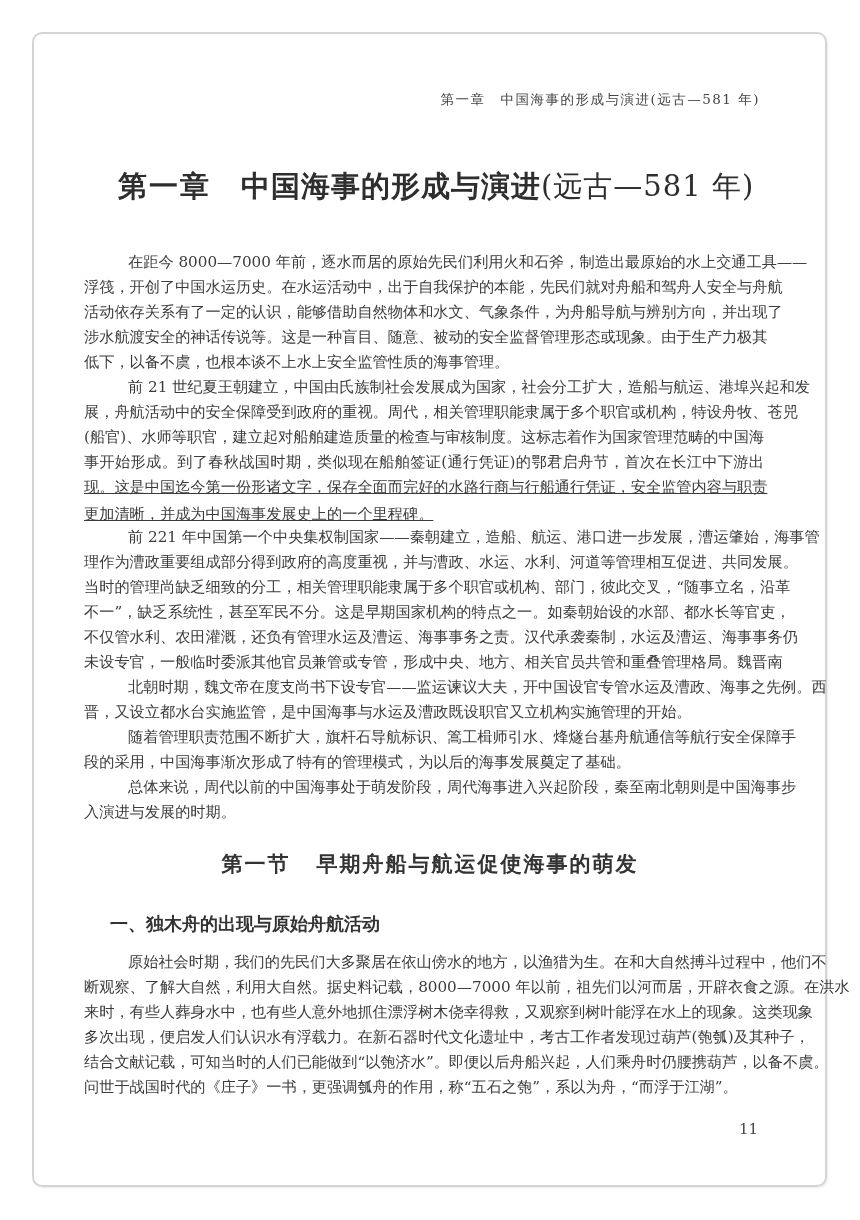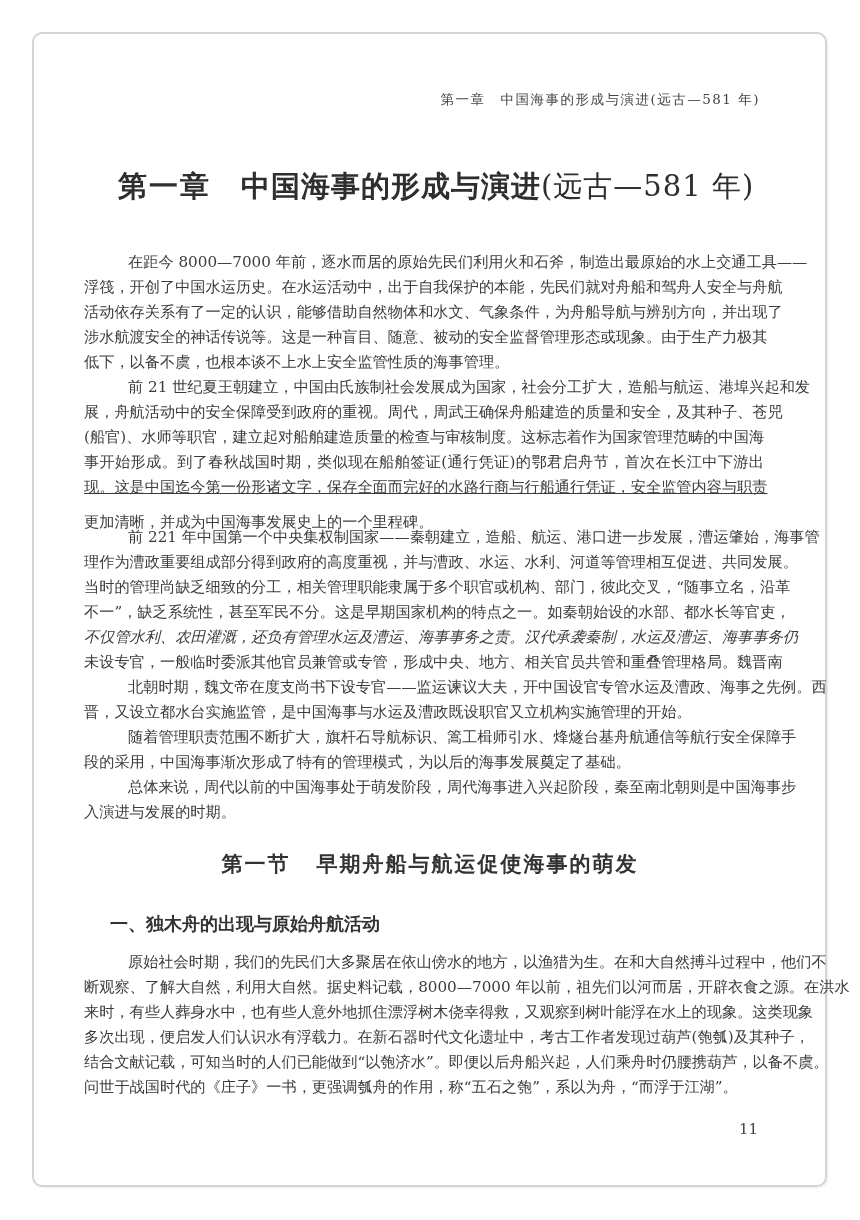--- a/index.html
+++ b/index.html
@@ -58,33 +58,33 @@
 <div class="body-block" style="top:250px;">
   <div class="line indent" style="top:0px;">在距今 8000—7000 年前，逐水而居的原始先民们利用火和石斧，制造出最原始的水上交通工具——</div>
   <div class="line" style="top:25px;">浮筏，开创了中国水运历史。在水运活动中，出于自我保护的本能，先民们就对舟船和驾舟人安全与舟航</div>
   <div class="line" style="top:50px;">活动依存关系有了一定的认识，能够借助自然物体和水文、气象条件，为舟船导航与辨别方向，并出现了</div>
   <div class="line" style="top:75px;">涉水航渡安全的神话传说等。这是一种盲目、随意、被动的安全监督管理形态或现象。由于生产力极其</div>
   <div class="line last" style="top:100px;">低下，以备不虞，也根本谈不上水上安全监管性质的海事管理。</div>
 </div>
 
 <div class="body-block" style="top:375px;">
   <div class="line indent" style="top:0px;">前 21 世纪夏王朝建立，中国由氏族制社会发展成为国家，社会分工扩大，造船与航运、港埠兴起和发</div>
-  <div class="line" style="top:25px;">展，舟航活动中的安全保障受到政府的重视。周代，周武王确保舟船建造的质量和安全，及其种子、苍兕</div>
+  <div class="line" style="top:25px;">展，舟航活动中的安全保障受到政府的重视。周代，相关管理职能隶属于多个职官或机构，特设舟牧、苍兕</div>
   <div class="line" style="top:50px;">(船官)、水师等职官，建立起对船舶建造质量的检查与审核制度。这标志着作为国家管理范畴的中国海</div>
   <div class="line" style="top:75px;">事开始形成。到了春秋战国时期，类似现在船舶签证(通行凭证)的鄂君启舟节，首次在长江中下游出</div>
   <div class="line" style="top:100px;text-decoration:underline;">现。这是中国迄今第一份形诸文字，保存全面而完好的水路行商与行船通行凭证，安全监管内容与职责</div>
-  <div class="line last" style="top:135px;">更加清晰，并成为中国海事发展史上的一个里程碑。</div>
+  <div class="line last" style="top:127px;text-decoration:underline;">更加清晰，并成为中国海事发展史上的一个里程碑。</div>
 </div>
 
 <div class="body-block" style="top:525px;">
   <div class="line indent" style="top:0px;">前 221 年中国第一个中央集权制国家——秦朝建立，造船、航运、港口进一步发展，漕运肇始，海事管</div>
   <div class="line" style="top:25px;">理作为漕政重要组成部分得到政府的高度重视，并与漕政、水运、水利、河道等管理相互促进、共同发展。</div>
   <div class="line" style="top:50px;">当时的管理尚缺乏细致的分工，相关管理职能隶属于多个职官或机构、部门，彼此交叉，“随事立名，沿革</div>
   <div class="line" style="top:75px;">不一”，缺乏系统性，甚至军民不分。这是早期国家机构的特点之一。如秦朝始设的水部、都水长等官吏，</div>
-  <div class="line" style="top:100px;font-style:italic;">不仅管水利、农田灌溉，还负有管理水运及漕运、海事事务之责。汉代承袭秦制，水运及漕运、海事事务仍</div>
+  <div class="line" style="top:100px;">不仅管水利、农田灌溉，还负有管理水运及漕运、海事事务之责。汉代承袭秦制，水运及漕运、海事事务仍</div>
   <div class="line" style="top:125px;">未设专官，一般临时委派其他官员兼管或专管，形成中央、地方、相关官员共管和重叠管理格局。魏晋南</div>
   <div class="line" style="top:150px;margin-left:44px;">北朝时期，魏文帝在度支尚书下设专官——监运谏议大夫，开中国设官专管水运及漕政、海事之先例。西</div>
   <div class="line last" style="top:175px;">晋，又设立都水台实施监管，是中国海事与水运及漕政既设职官又立机构实施管理的开始。</div>
 </div>
 
 <div class="body-block" style="top:725px;">
   <div class="line indent" style="top:0px;">随着管理职责范围不断扩大，旗杆石导航标识、篙工楫师引水、烽燧台基舟航通信等航行安全保障手</div>
   <div class="line last" style="top:25px;">段的采用，中国海事渐次形成了特有的管理模式，为以后的海事发展奠定了基础。</div>
 </div>
 

